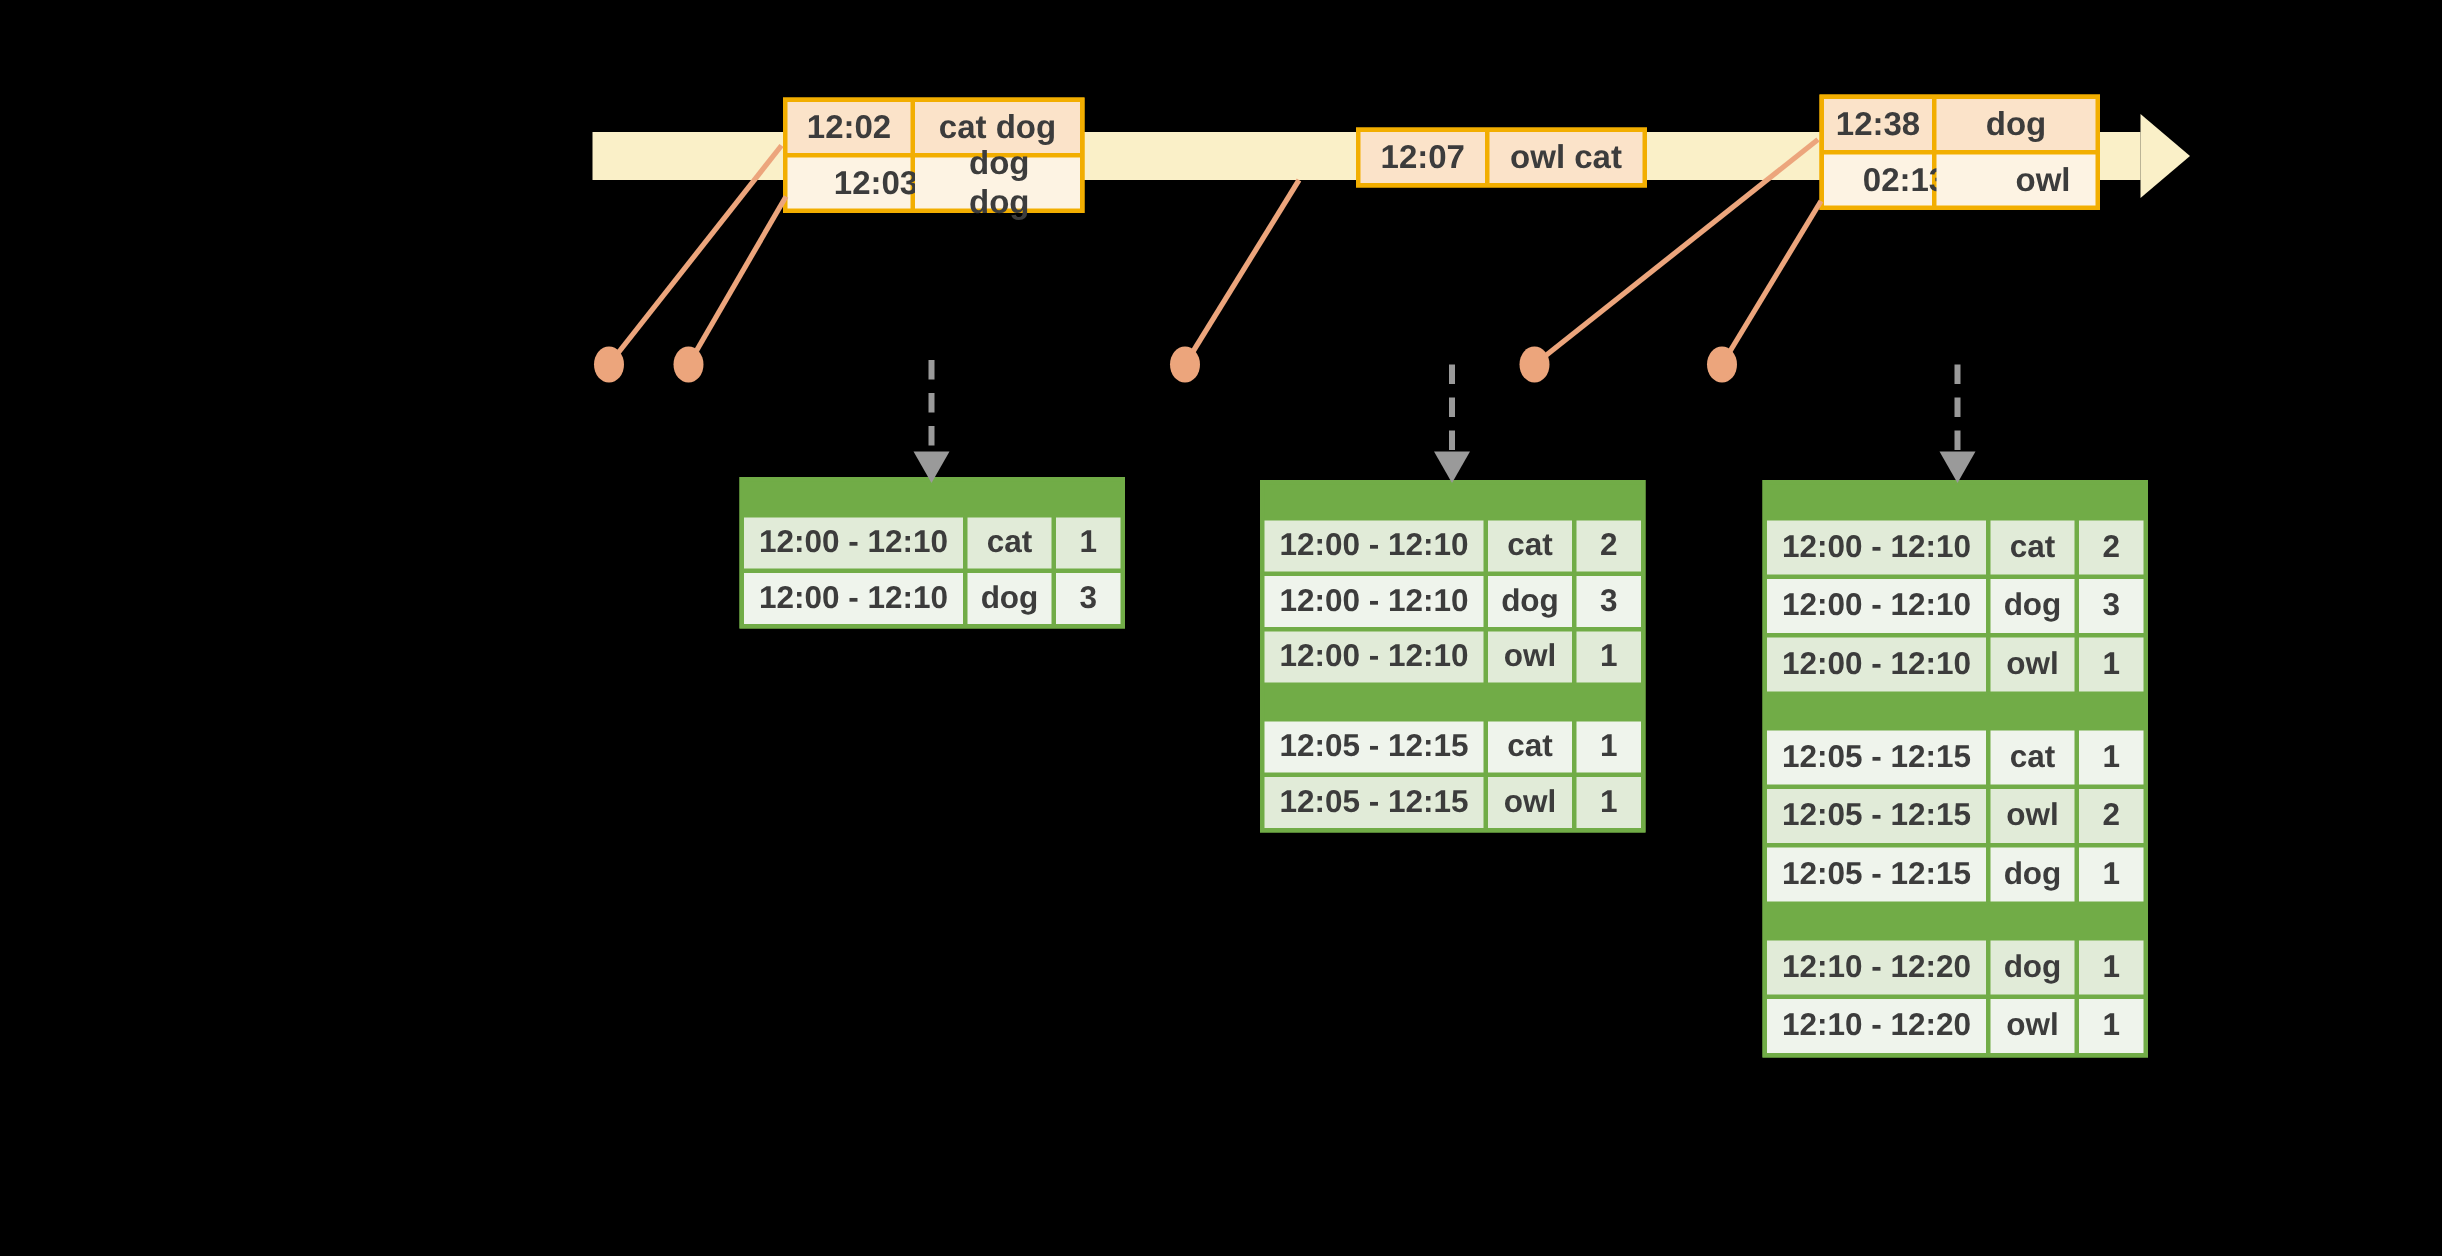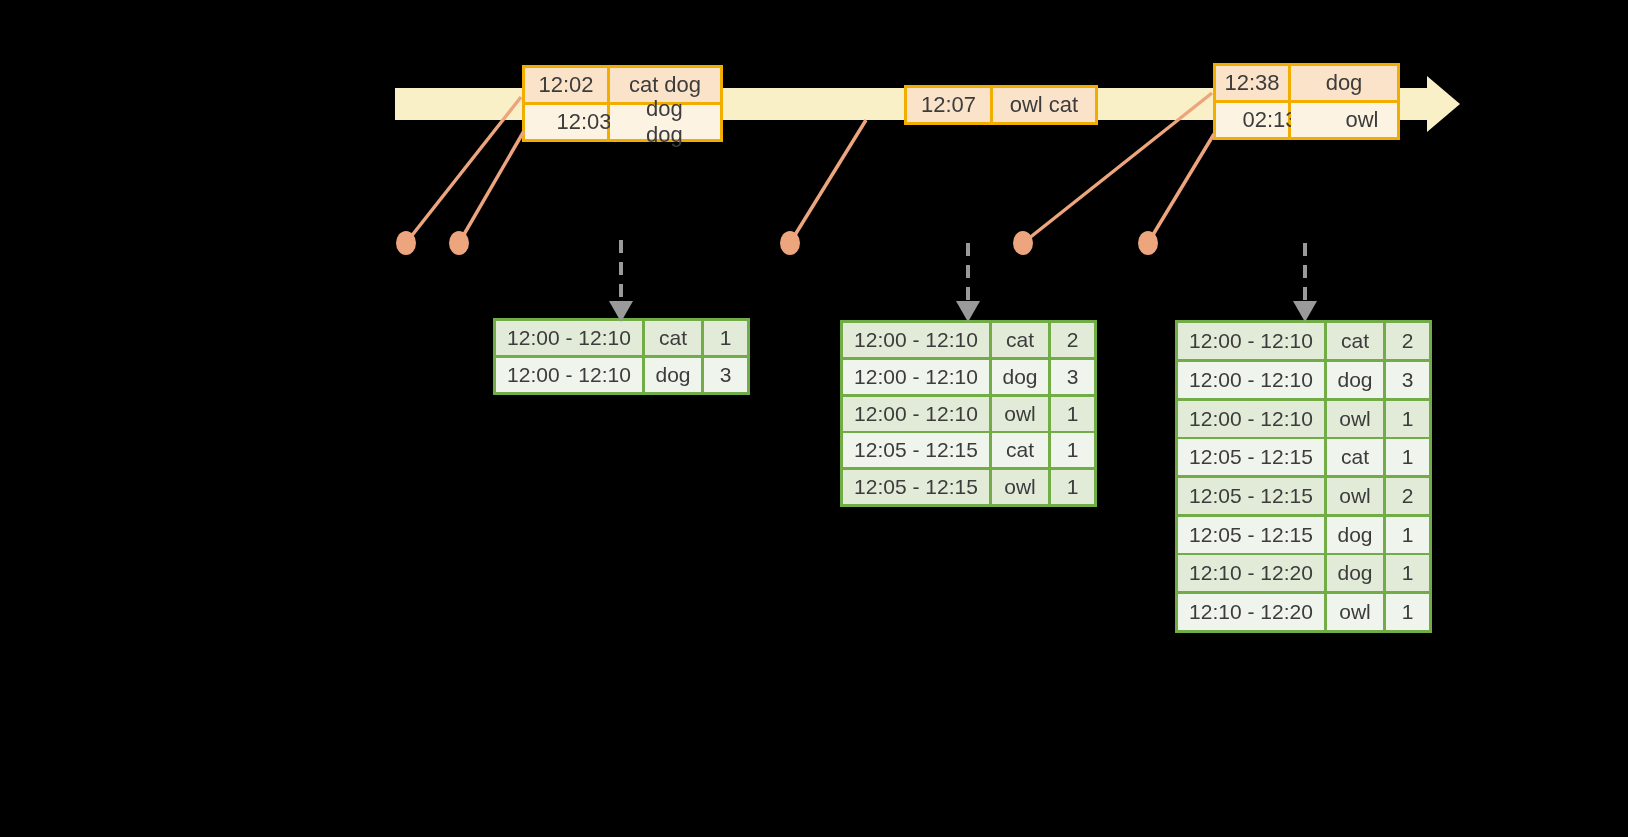--- a/index.html
+++ b/index.html
@@ -3,21 +3,21 @@
 <meta charset="utf-8">
 <style>
   :root{
     --canvas-bg:#000000; --band:#FAF0C8; --gold:#F2AE00;
     --peach-dark:#FBE3C9; --peach-light:#FDF3E3; --salmon:#ECA57C;
     --arrow-gray:#9A9A9A; --green:#71AC47; --green-row-dark:#E1EBD8;
     --green-row-light:#EFF4EC; --text:#3C3C3C;
   }
   *{box-sizing:border-box;margin:0;padding:0;}
   body{background:#000;font-family:"Liberation Sans","DejaVu Sans",sans-serif;}
-  #canvas{position:relative;width:1628px;height:837px;background:var(--canvas-bg);overflow:hidden;}
+  #canvas{position:relative;width:1628px;height:837px;background:var(--canvas-bg);overflow:hidden;font-weight:bold;}
   svg.layer{position:absolute;left:0;top:0;pointer-events:none;}
   #bg-layer{z-index:0;}
   #fg-layer{z-index:2;}
   .band-shape{fill:var(--band);}
   .connector{stroke:var(--salmon);stroke-width:3.5;}
   .event-dot{fill:var(--salmon);}
   .dash-line{stroke:var(--arrow-gray);stroke-width:4;stroke-dasharray:13 9;}
   .dash-head{fill:var(--arrow-gray);}
 
   
@@ -27,21 +27,21 @@
                 font-size:22px;color:var(--text);height:34px;}
   .etable .r-dark .cell{background:var(--peach-dark);}
   .etable .r-light .cell{background:var(--peach-light);padding-left:36px;}
   .etable .row{display:contents;}
   #etable-1{left:522px;top:65px;grid-template-columns:82px 110px;}
   #etable-2{left:904px;top:85px;grid-template-columns:83px 102px;}
   #etable-3{left:1213px;top:63px;grid-template-columns:72px 106px;}
 
   
   .rtable{position:absolute;z-index:1;background:var(--green);border:3px solid var(--green);}
-  .rtable .grid{display:grid;grid-template-columns:146px 56px 43px;gap:3px;}
+  .rtable .grid{display:grid;grid-template-columns:146px 56px 43px;gap:3px;margin-top:24px;}
   .rtable .cell{display:flex;align-items:center;justify-content:center;
                 font-size:21px;color:var(--text);}
   .rtable .row{display:contents;}
   .rtable .r-dark .cell{background:var(--green-row-dark);}
   .rtable .r-light .cell{background:var(--green-row-light);}
   .rtable .group-sep{height:2px;background:var(--green);}
   #rtable-1{left:493px;top:318px;} #rtable-1 .cell{height:34px;}
   #rtable-2{left:840px;top:320px;} #rtable-2 .cell{height:34px;}
   #rtable-3{left:1175px;top:320px;} #rtable-3 .cell{height:36px;}
 </style>

